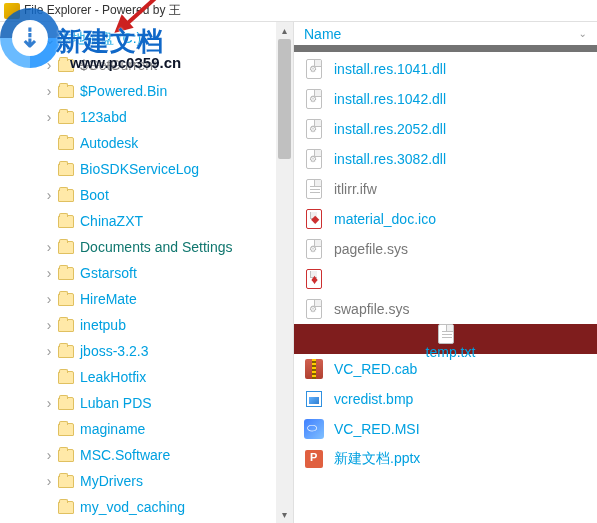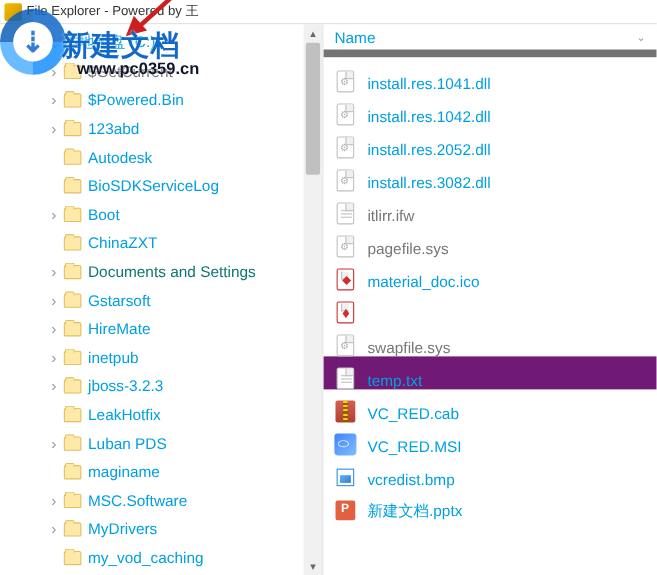--- a/index.html
+++ b/index.html
@@ -25,22 +25,22 @@
 .scrollbar { position: absolute; right: 0; top: 0; width: 17px; height: 100%; background: #f0f0f0; }
 .scrollbar-up, .scrollbar-down { height: 17px; display: flex; align-items: center; justify-content: center; color: #666; font-size: 10px; }
 .scrollbar-thumb { position: absolute; left: 2px; width: 13px; background: #c0c0c0; border-radius: 2px; }
 
 .filepane { flex: 1; height: 100%; overflow: hidden; position: relative; }
 .file-header { height: 30px; border-bottom: 7px solid #737373; display: flex; align-items: center; padding-left: 10px; }
 .file-header-text { color: #00a0e0; font-size: 14px; }
 .file-header-arrow { margin-left: auto; margin-right: 10px; color: #999; font-size: 10px; }
 
 .file-list { padding-top: 2px; }
-.file-row { display: flex; align-items: flex-end; height: 30px; padding-left: 10px; cursor: pointer; }
-.file-row.selected { background: #701a75; }
+.file-row { display: flex; align-items: center; height: 30px; padding-left: 10px; cursor: pointer; }
+.file-row.selected { background: #7f1d1d; flex-direction: column; }
 .file-icon { width: 20px; height: 20px; margin-right: 10px; display: flex; align-items: center; justify-content: center; font-size: 10px; }
 .file-label { font-size: 14px; color: #777; }
 .file-row.selected .file-label { color: #00a0e0; }
 .file-label.link { color: #00a0e0; }
 
 
 .ico-page { width: 16px; height: 20px; background: #fff; border: 1px solid #c0c0c0; border-radius: 2px; position: relative; }
 .ico-page::after { content: ''; position: absolute; top: 0; right: 0; width: 6px; height: 6px; background: #f0f0f0; border-left: 1px solid #c0c0c0; border-bottom: 1px solid #c0c0c0; }
 .ico-gear::before { content: '⚙'; position: absolute; font-size: 9px; color: #b0b0b0; left: 2px; top: 4px; }
 .ico-lines::before { content: ''; position: absolute; left: 3px; top: 6px; width: 10px; height: 1px; background: #c0c0c0; box-shadow: 0 3px 0 #c0c0c0, 0 6px 0 #c0c0c0; }
@@ -225,32 +225,32 @@
           <span class="file-label link">install.res.3082.dll</span>
         </div>
         <div class="file-row">
           <div class="file-icon">
             <div class="ico-page ico-lines"></div>
           </div>
           <span class="file-label">itlirr.ifw</span>
         </div>
         <div class="file-row">
           <div class="file-icon">
+            <div class="ico-page ico-red"></div>
+          </div>
+          <span class="file-label link">material_doc.ico</span>
+        </div>
+        <div class="file-row">
+          <div class="file-icon">
             <div class="ico-page ico-gear"></div>
           </div>
           <span class="file-label">pagefile.sys</span>
         </div>
         <div class="file-row">
           <div class="file-icon">
-            <div class="ico-page ico-red"></div>
-          </div>
-          <span class="file-label link">material_doc.ico</span>
-        </div>
-        <div class="file-row">
-          <div class="file-icon">
             <div class="ico-page ico-ruby"></div>
           </div>
         </div>
         <div class="file-row">
           <div class="file-icon">
             <div class="ico-page ico-gear"></div>
           </div>
           <span class="file-label">swapfile.sys</span>
         </div>
         <div class="file-row selected">
@@ -260,29 +260,29 @@
           <span class="file-label link">temp.txt</span>
         </div>
         <div class="file-row">
           <div class="file-icon">
             <div class="ico-archive"></div>
           </div>
           <span class="file-label link">VC_RED.cab</span>
         </div>
         <div class="file-row">
           <div class="file-icon">
+            <div class="ico-bmp"></div>
+          </div>
+          <span class="file-label link">vcredist.bmp</span>
+        </div>
+        <div class="file-row">
+          <div class="file-icon">
             <div class="ico-msi"></div>
           </div>
           <span class="file-label link">VC_RED.MSI</span>
-        </div>
-        <div class="file-row">
-          <div class="file-icon">
-            <div class="ico-bmp"></div>
-          </div>
-          <span class="file-label link">vcredist.bmp</span>
         </div>
         <div class="file-row">
           <div class="file-icon">
             <div class="ico-pptx"></div>
           </div>
           <span class="file-label link">新建文档.pptx</span>
         </div>
       </div>
   </div>
 </div>

